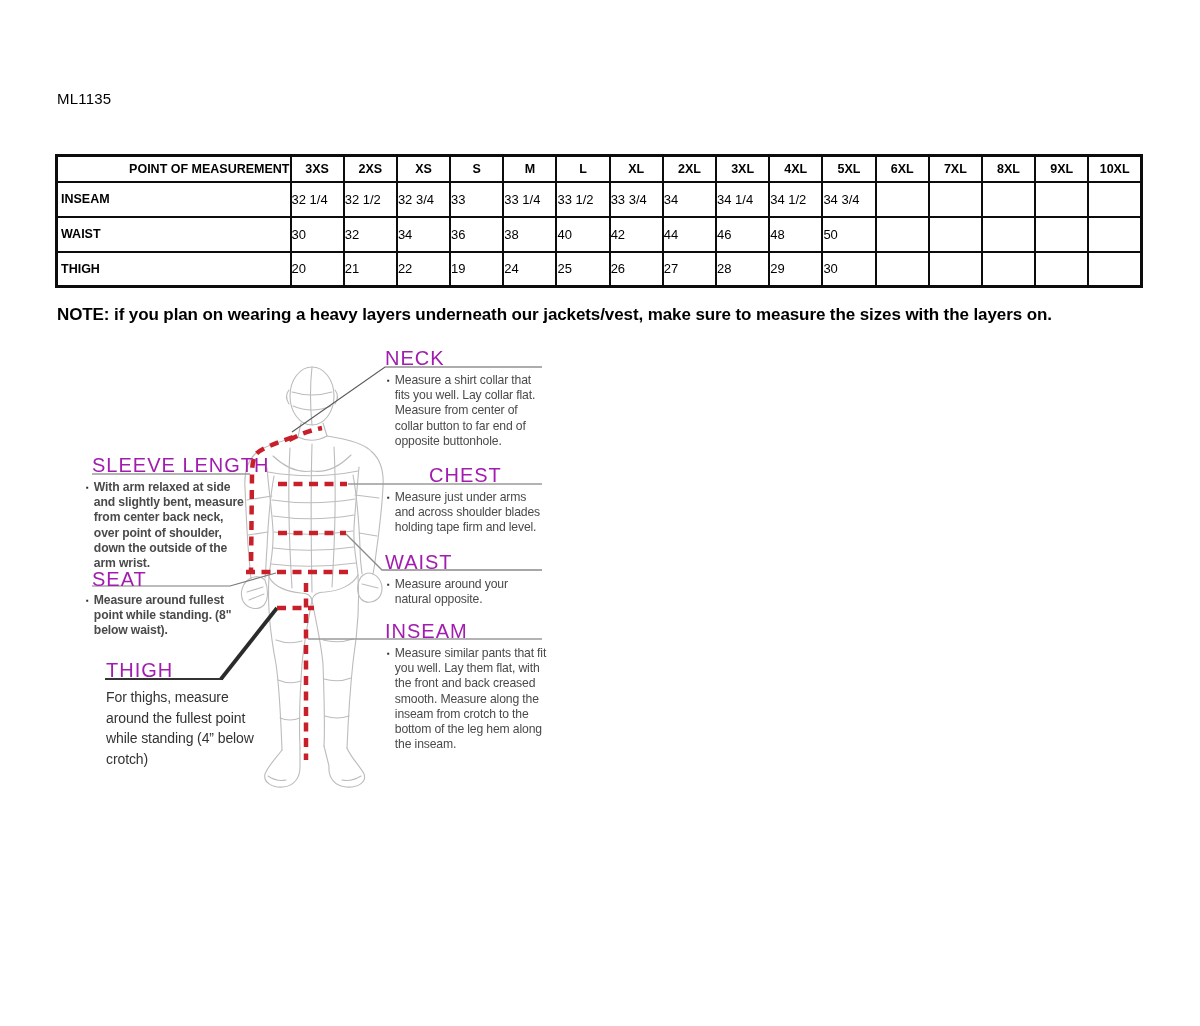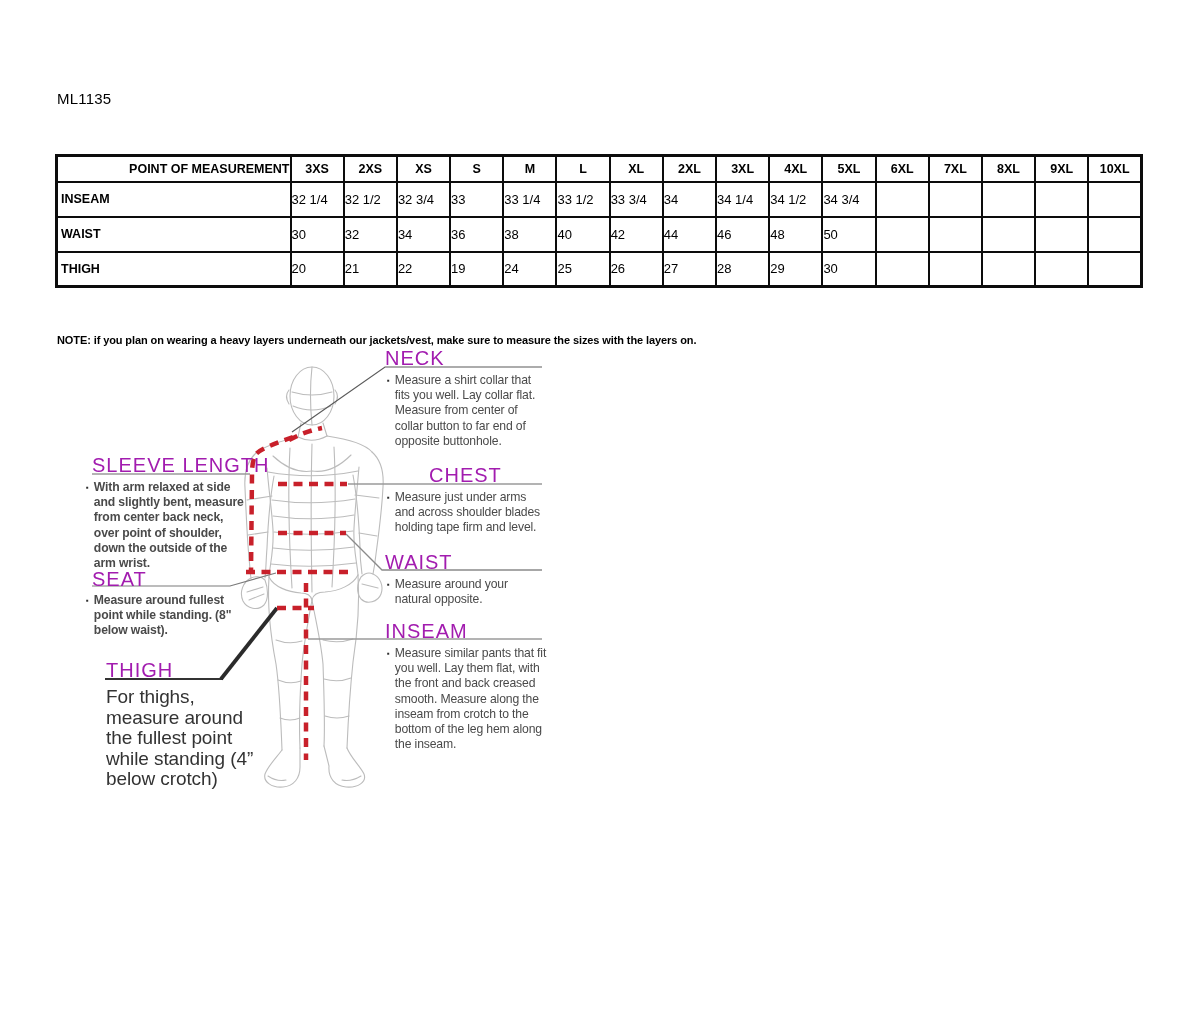--- a/index.html
+++ b/index.html
@@ -14,34 +14,34 @@
     border-collapse:collapse; table-layout:fixed; }
   table.size-table col.c-label { width:234px; }
   table.size-table th, table.size-table td { border:2.5px solid #0c0c0c; vertical-align:middle; overflow:hidden; white-space:nowrap; }
   table.size-table { border:3px solid #0c0c0c; }
   tr.hdr th { height:26px; font-size:12.5px; font-weight:700; text-align:center; }
   tr.hdr th.pom { text-align:right; padding-left:3px; }
   tr.datarow { height:35px; }
   td.rowlabel { font-weight:700; font-size:12.5px; padding-left:3px; text-align:left; }
   td.val { font-size:13px; padding-left:0; text-align:left; font-weight:400; }
 
-  .note-line { position:absolute; left:57px; top:305px; font-size:11px; font-weight:700; letter-spacing:-0.1px;margin-top:29px; }
+  .note-line { position:absolute; left:57px; top:305px; font-size:17px; font-weight:700; letter-spacing:-0.1px; }
 
   
   .diagram { position:absolute; left:70px; top:340px; width:480px; height:455px; }
   .diagram svg { position:absolute; left:0; top:0; }
 
   .dlabel { position:absolute; color:#3d3d3d; }
   .dlabel .ttl { font-size:20px; letter-spacing:1px; color:#a21caf; font-weight:400; white-space:nowrap; }
   .desc { position:absolute; display:flex; align-items:flex-start; color:#4a4a4a; }
   .desc .bullet { font-size:8px; line-height:15px; margin-right:5px; color:#2e2e2e; flex:0 0 auto; }
   .desc .txt { font-size:12.2px; line-height:15.2px; letter-spacing:-0.15px; }
   .desc.right .txt { width:152px; }
   .desc.left .txt { width:152px;font-weight:bold; }
-  .thigh-desc { position:absolute; font-size:19px; line-height:20.5px; color:#333; width:165px; letter-spacing:-0.1px; }
+  .thigh-desc { position:absolute; font-size:14px; line-height:20.5px; color:#333; width:165px; letter-spacing:-0.1px; }
 </style>
 </head>
 <body>
 
 <div class="page">
 
   <div class="doc-title">ML1135</div>
 
   <table class="size-table">
     <colgroup>

